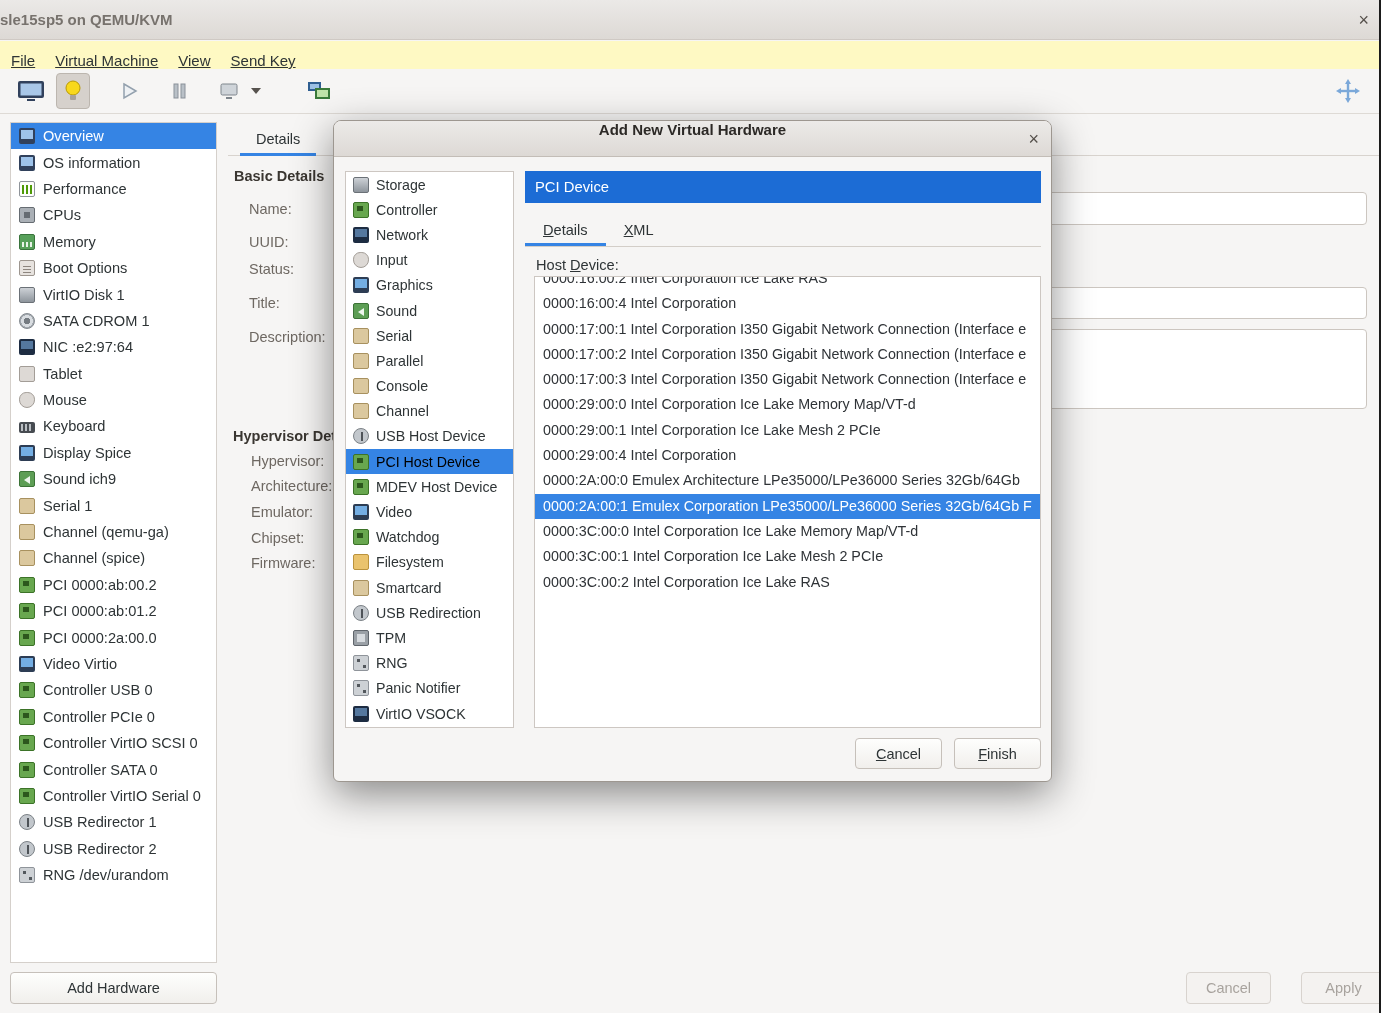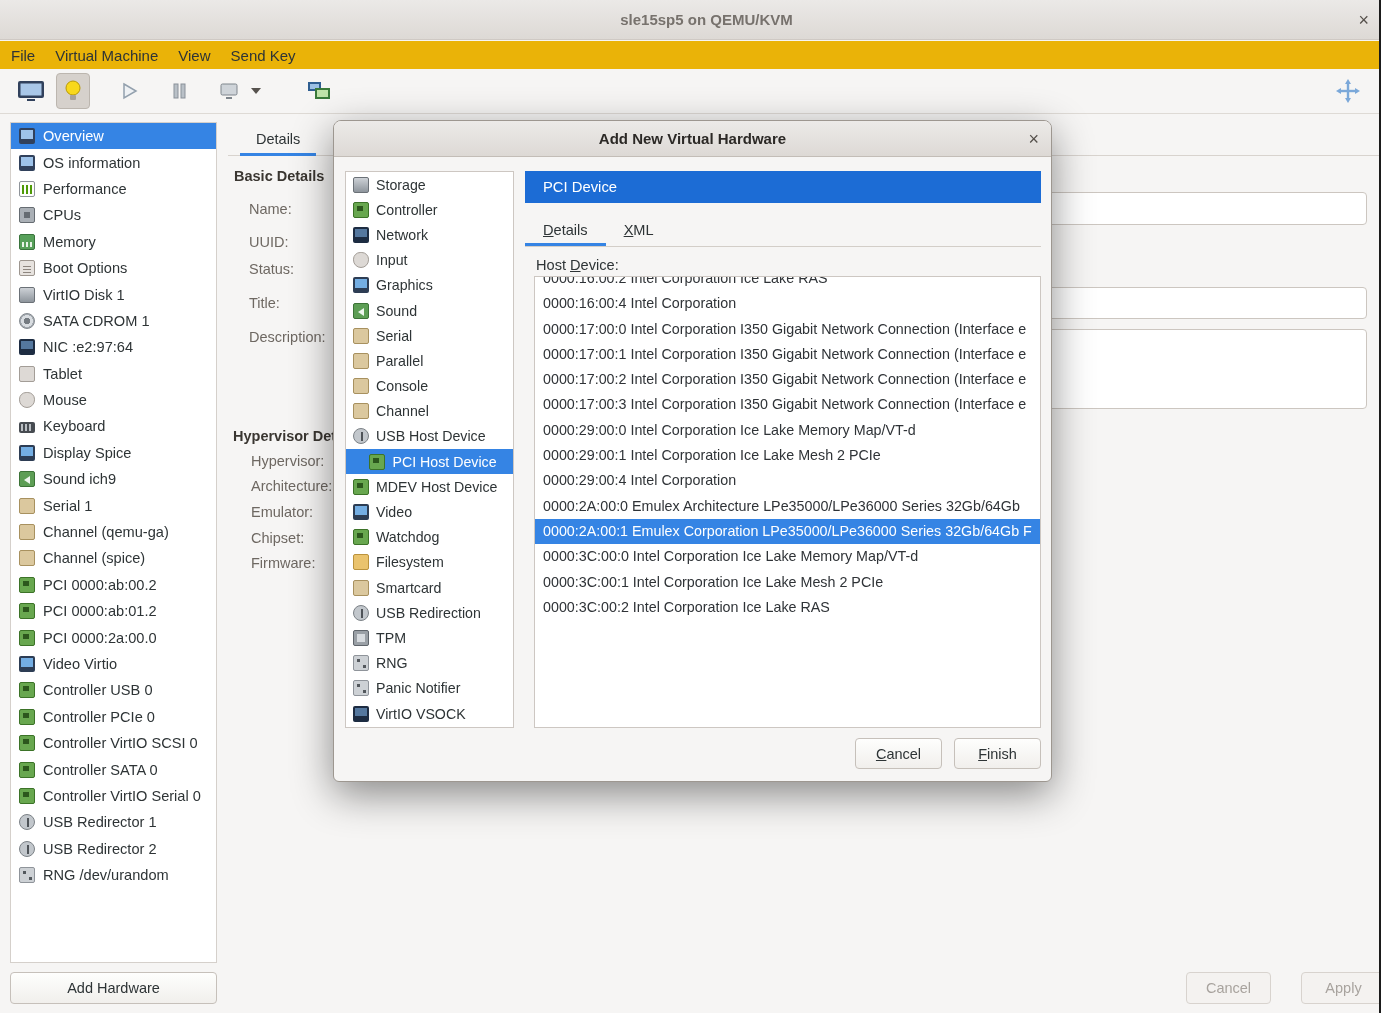--- a/index.html
+++ b/index.html
@@ -8,28 +8,28 @@
     font-family:"Liberation Sans", sans-serif;
     font-size:14.5px; color:#2e3436;
     background:#f6f5f4; position:relative; overflow:hidden;
   }
   .mn { display:inline-block; }
   .mn::first-letter { text-decoration:underline; }
 
   
   .titlebar { position:absolute; left:0; top:0; width:100%; height:40px;
     background:linear-gradient(#ebe9e7,#ddd9d5); border-bottom:1px solid #cfc9c4;
-    display:flex; align-items:center; justify-content:center;padding-left:32px; }
+    display:flex; align-items:center; justify-content:flex-start; }
   .titlebar .title { font-weight:bold; color:#77726d; font-size:15px; }
   .close-x { position:absolute; right:12px; top:50%; transform:translateY(-50%);
     font-size:18px; color:#55504b; line-height:1; cursor:pointer; }
 
   
   .menubar { position:absolute; left:0; top:41px; width:100%; height:28px;
-    display:flex; align-items:center; padding-left:1px; background:#eab308; }
+    display:flex; align-items:flex-end; padding-left:1px; background:#fef9c3;text-decoration:underline; }
   .menu-item { padding:0 10px; display:flex; align-items:center; font-size:15px; }
 
   
   .toolbar { position:absolute; left:0; top:69px; width:100%; height:45px;
     display:flex; align-items:center; padding:0 12px; background:#f6f5f4;
     border-bottom:1px solid #dedad5; }
   .tool-btn { height:36px; min-width:34px; display:flex; align-items:center;
     justify-content:center; border-radius:4px; }
   .tool-btn.pressed { background:#d6d1cc; border:1px solid #bcb6af; }
   .caret { width:0; height:0; border-left:5px solid transparent;
@@ -118,30 +118,30 @@
   #entry-name  { left:124px; top:70px;  width:1015px; height:33px; }
   #entry-title { left:124px; top:165px; width:1015px; height:32px; }
   #entry-desc  { left:124px; top:207px; width:1015px; height:80px; }
 
   
   .dialog { position:absolute; left:333px; top:120px; width:719px; height:662px;
     background:#f6f5f4; border:1px solid #9d9790; border-radius:8px 8px 6px 6px;
     box-shadow:0 12px 40px rgba(0,0,0,.45); z-index:10; }
   .dialog-titlebar { position:relative; height:36px; border-radius:7px 7px 0 0;
     background:linear-gradient(#eceae8,#ddd9d5); border-bottom:1px solid #c3bdb7;
-    display:flex; align-items:center; justify-content:center; }
+    display:flex; align-items:flex-start; justify-content:center; }
   .dialog-titlebar .title { font-weight:bold; font-size:15px; color:#2c2926; }
   .type-list { position:absolute; left:11px; top:50px; width:169px; height:557px;
     background:#ffffff; border:1px solid #cdc7c2; overflow:hidden; }
   .type-row { height:25.2px; display:flex; align-items:center; gap:7px; padding-left:7px;
     font-size:14.2px; white-space:nowrap; }
-  .type-row.selected { background:#3584e4; color:#ffffff;justify-content:center; }
+  .type-row.selected { background:#3584e4; color:#000000; }
   .pci-header { position:absolute; left:191px; top:50px; width:516px; height:32px;
     background:#1c6cd5; color:#ffffff; display:flex; align-items:center;
-    padding-left:18px; font-size:14.8px; }
+    padding-left:10px; font-size:14.8px; }
   .dlg-tabs { position:absolute; left:191px; top:92px; width:516px; height:34px;
     border-bottom:1px solid #d3cec8; display:flex; }
   .dlg-tab { padding:0 18px; display:flex; align-items:center; font-size:14.6px; }
   .dlg-tab.selected { box-shadow:inset 0 -3px 0 #3584e4; }
   .host-label { position:absolute; left:202px; top:136px; font-size:14.6px; }
   .host-label .mn { margin-left:4px; }
   .device-list { position:absolute; left:200px; top:155px; width:507px; height:452px;
     background:#ffffff; border:1px solid #cdc7c2; overflow:hidden; }
   .device-inner { margin-top:-11px; }
   .dev-row { height:25.3px; line-height:25.3px; padding-left:8px; white-space:nowrap;
@@ -548,21 +548,20 @@
     <span>Host</span><span class="mn">Device:</span>
   </div>
 
   <div class="device-list">
     <div class="device-inner">
 
         <div class="dev-row">0000:16:00:2 Intel Corporation Ice Lake RAS</div>
 
         <div class="dev-row">0000:16:00:4 Intel Corporation</div>
 
-        <div class="dev-row">0000:17:00:0 Intel Corporation I350 Gigabit Network Connection (Interface e</div>
 
         <div class="dev-row">0000:17:00:1 Intel Corporation I350 Gigabit Network Connection (Interface e</div>
 
         <div class="dev-row">0000:17:00:2 Intel Corporation I350 Gigabit Network Connection (Interface e</div>
 
         <div class="dev-row">0000:17:00:3 Intel Corporation I350 Gigabit Network Connection (Interface e</div>
 
         <div class="dev-row">0000:29:00:0 Intel Corporation Ice Lake Memory Map/VT-d</div>
 
         <div class="dev-row">0000:29:00:1 Intel Corporation Ice Lake Mesh 2 PCIe</div>

